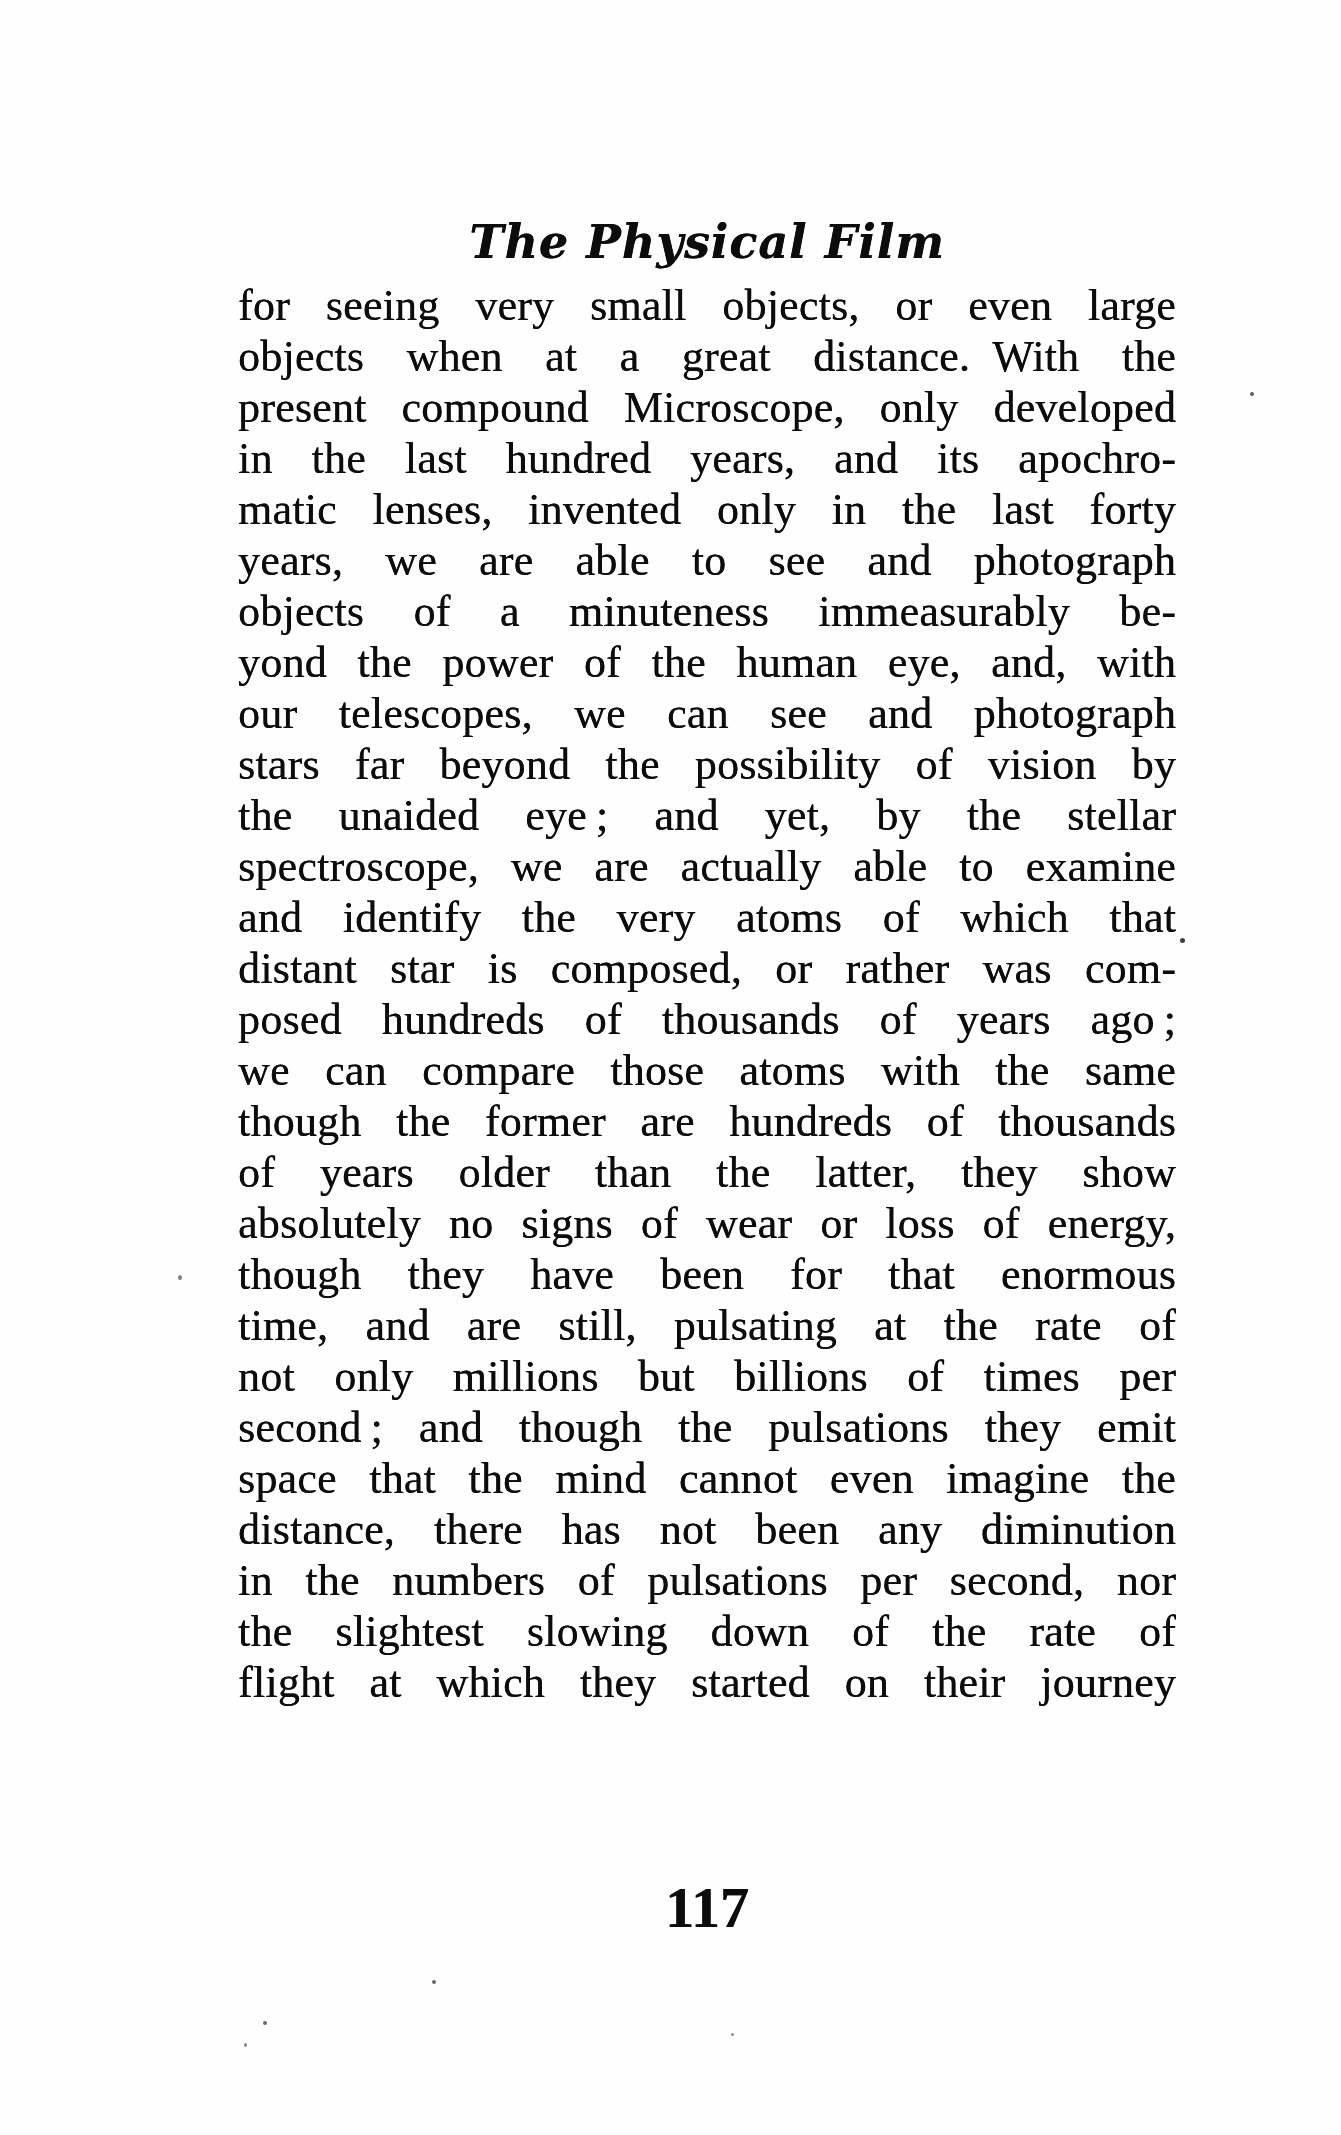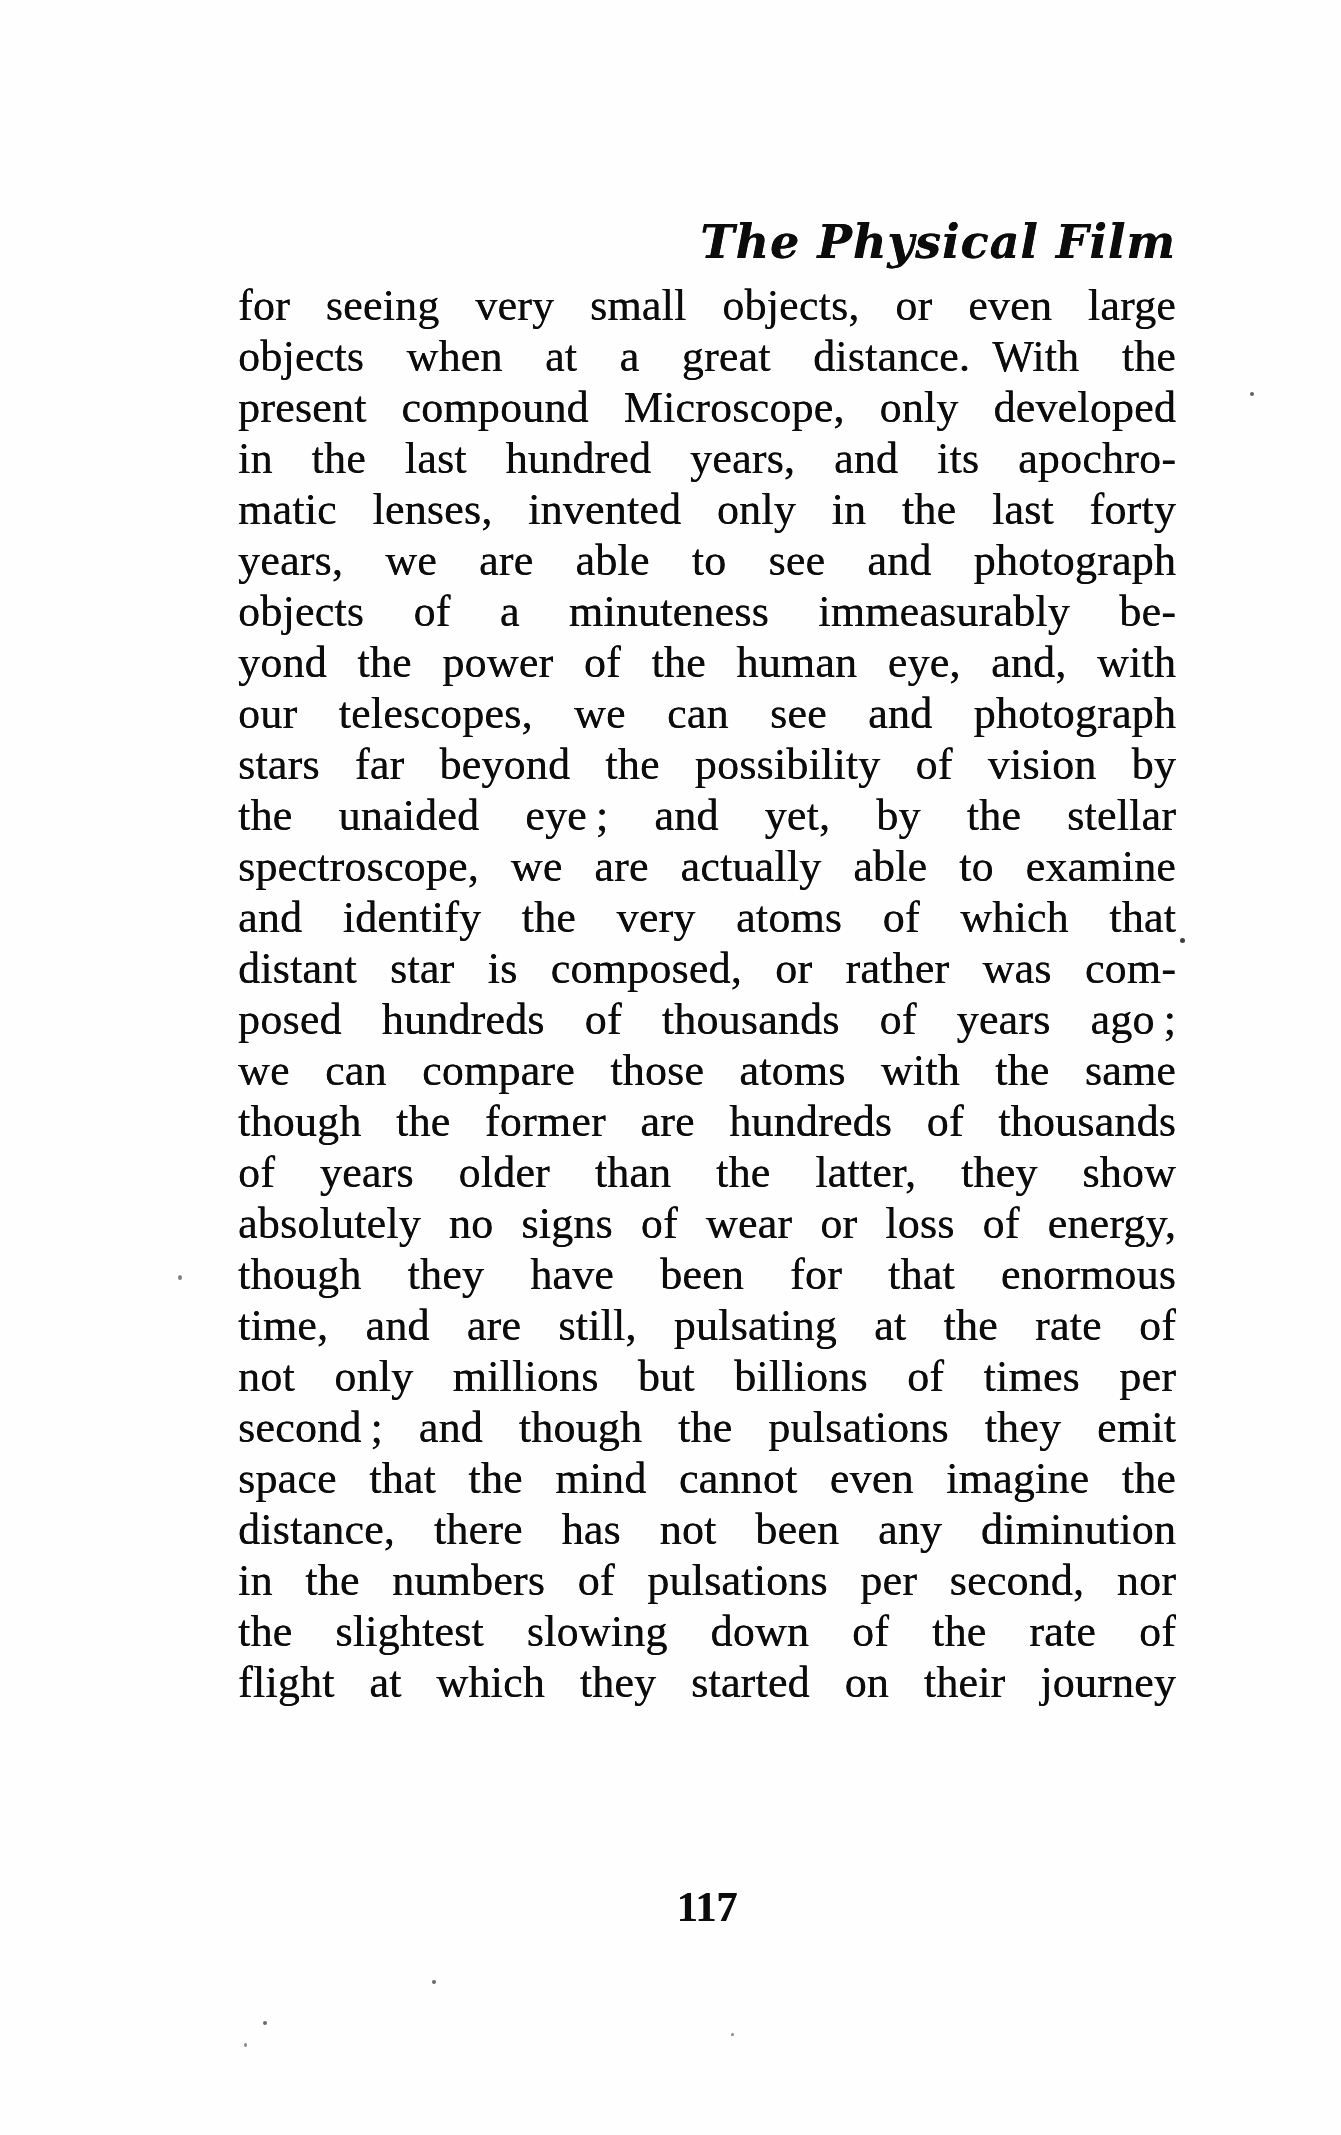--- a/index.html
+++ b/index.html
@@ -16,21 +16,21 @@
     font-family: "Liberation Serif", serif;
     color: #0c0c0c;
   }
   .running-title {
     position: absolute;
     left: 238px;
     top: 212px;
     width: 938px;
     height: 60px;
     line-height: 60px;
-    text-align: right;
+    text-align: center;
     font-family: "DejaVu Serif", serif;
     font-style: italic;
     font-weight: bold;
     font-size: 46px;
     letter-spacing: 1px;
     text-shadow: 0.3px 0 0 currentColor;
   }
   .body-block {
     position: absolute;
     left: 238px;
@@ -47,21 +47,21 @@
     overflow: hidden;
     text-shadow: 0.35px 0 0 currentColor;
   }
   .page-number {
     position: absolute;
     left: 238px;
     top: 1882px;
     width: 938px;
     line-height: 51px;
     text-align: center;
-    font-size: 42px;
+    font-size: 58px;
     font-weight: bold;
     text-shadow: 0.3px 0 0 currentColor;
   }
   .speck {
     position: absolute;
     background: #2a2a2a;
     border-radius: 50%;
   }
 </style>
 </head>

